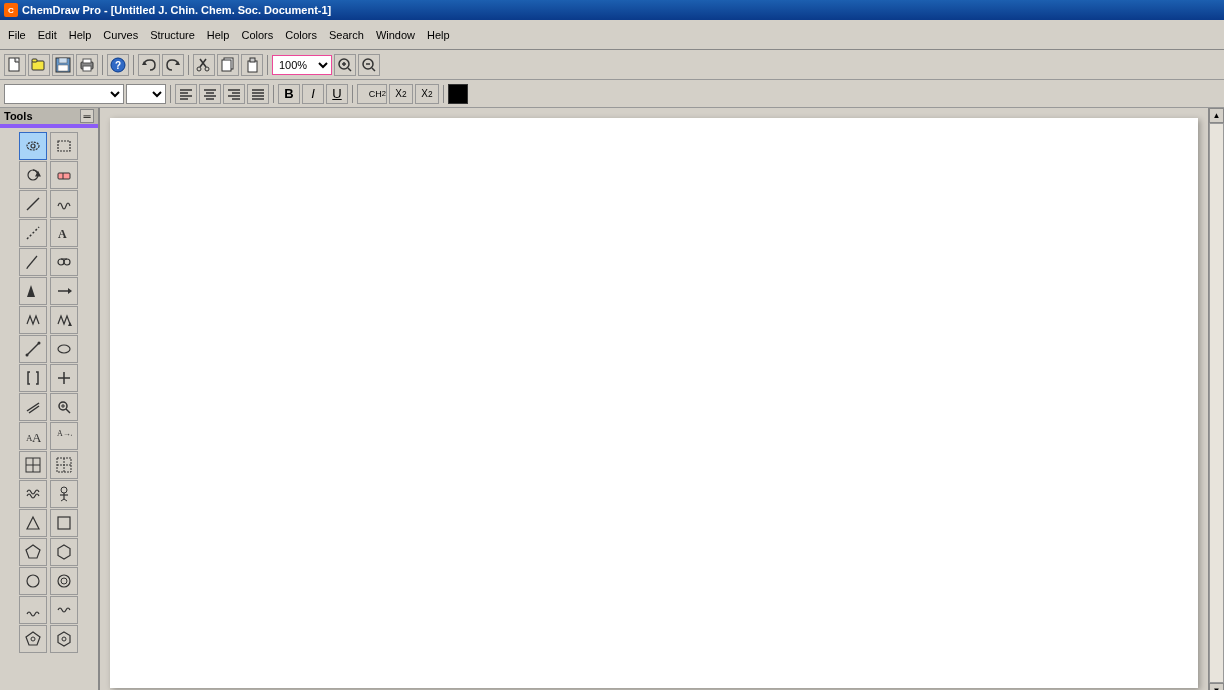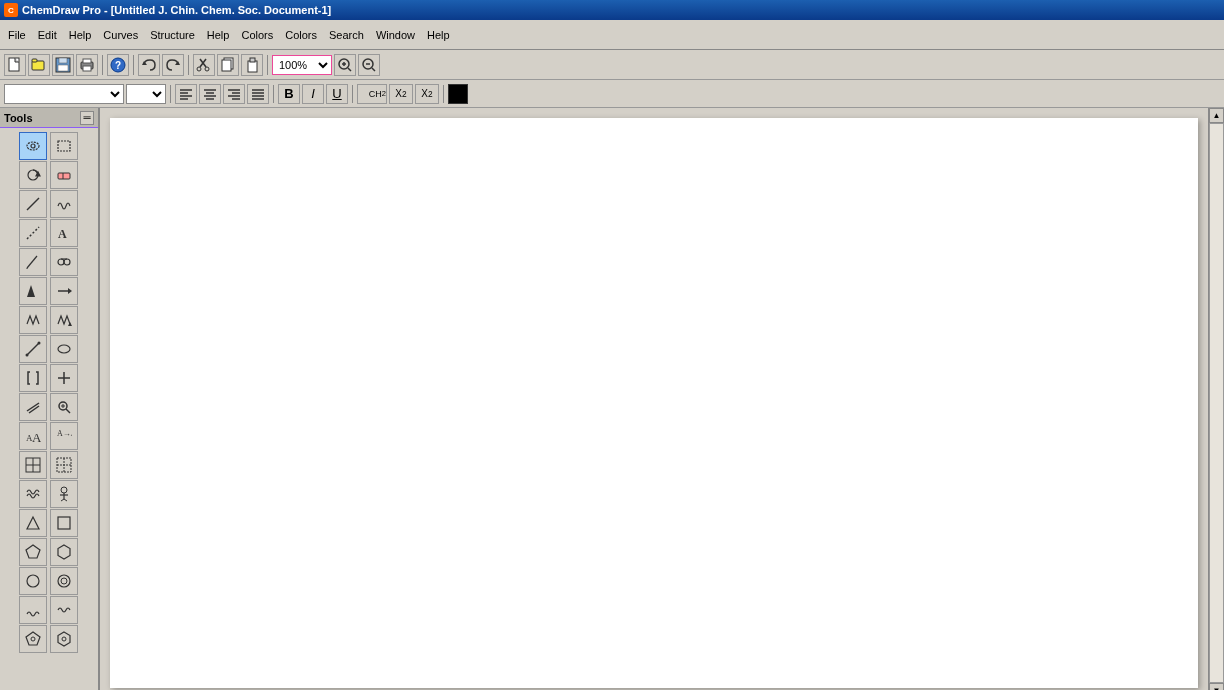--- a/index.html
+++ b/index.html
@@ -122,21 +122,21 @@
       border-right: 2px solid #888;
       display: flex;
       flex-direction: column;
     }
     #tools-header {
       display: flex;
       align-items: center;
       justify-content: space-between;
       padding: 2px 4px;
       background: #bbb8b0;
-      border-bottom: 1px solid #8b5cf6;
+      border-bottom: 4px solid #8b5cf6;
       height: 20px;
     }
     #tools-header span { font-size: 11px; font-weight: bold; }
     #tools-header .pin-btn {
       font-size: 10px; cursor: pointer;
       width: 14px; height: 14px;
       display: flex; align-items: center; justify-content: center;
       background: #d4d0c8; border: 1px solid #888;
     }
     #tools-grid {

